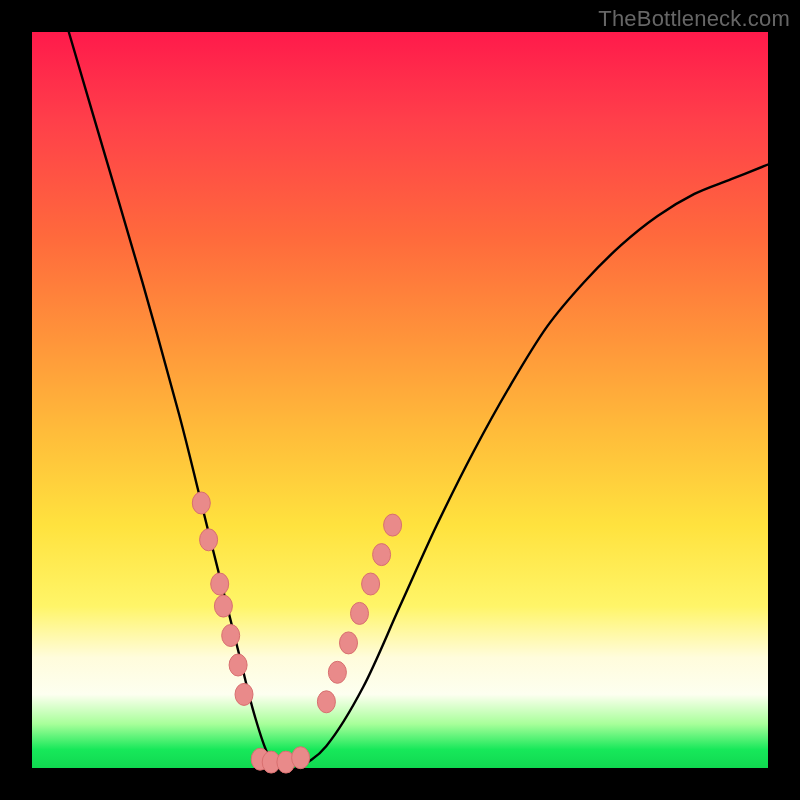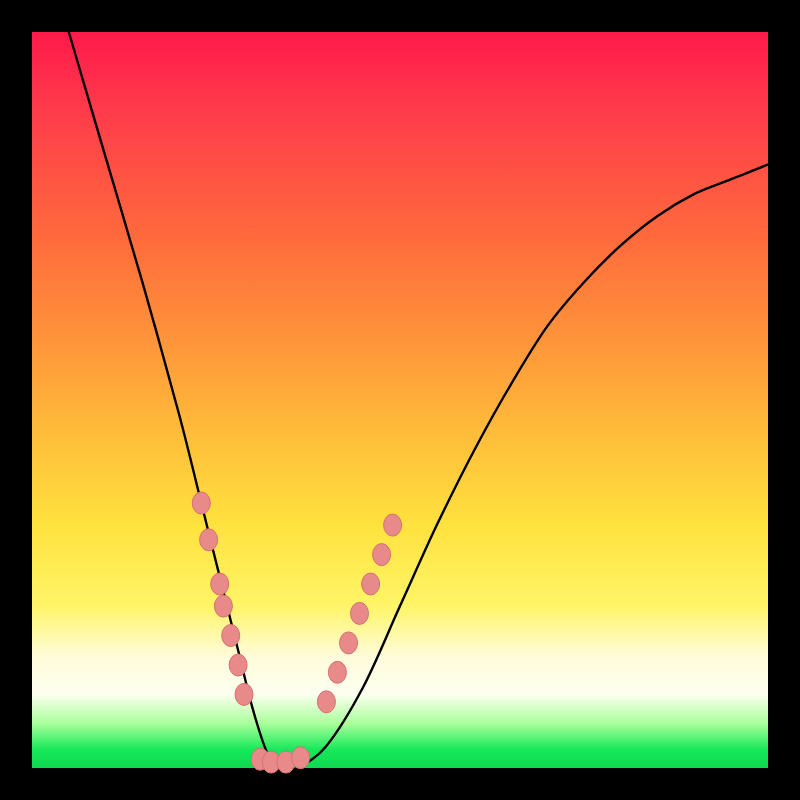--- a/index.html
+++ b/index.html
@@ -55,20 +55,21 @@
     top: 0;
     width: 736px;
     height: 736px;
     overflow: visible;
   }
 </style>
 </head>
 <body>
 
 <div class="frame">
+  <div class="watermark">TheBottleneck.com</div>
 
   <div class="plot-area">
     <svg class="curves" viewBox="0 0 736 736">
       <path id="curve-path" fill="none" stroke-width="2.4" stroke-linecap="round" stroke-linejoin="round" d="M 36.8 0.0 C 42.9 20.9, 61.3 83.4, 73.6 125.1 C 85.9 166.8, 98.1 207.3, 110.4 250.2 C 122.7 293.2, 137.4 345.9, 147.2 382.7 C 157.0 419.5, 161.9 441.6, 169.3 471.0 C 176.6 500.5, 185.2 534.8, 191.4 559.4 C 197.5 583.9, 201.2 598.6, 206.1 618.2 C 211.0 637.9, 215.9 659.9, 220.8 677.1 C 225.7 694.3, 230.6 711.5, 235.5 721.3 C 240.4 731.1, 245.3 733.5, 250.2 736.0 C 255.1 738.5, 257.6 739.7, 265.0 736.0 C 272.3 732.3, 283.4 727.4, 294.4 713.9 C 305.4 700.4, 318.9 678.3, 331.2 655.0 C 343.5 631.7, 355.7 601.1, 368.0 574.1 C 380.3 547.1, 392.5 518.9, 404.8 493.1 C 417.1 467.4, 429.3 442.8, 441.6 419.5 C 453.9 396.2, 466.1 374.1, 478.4 353.3 C 490.7 332.4, 502.9 311.6, 515.2 294.4 C 527.5 277.2, 539.7 263.7, 552.0 250.2 C 564.3 236.7, 576.5 224.5, 588.8 213.4 C 601.1 202.4, 613.3 192.6, 625.6 184.0 C 637.9 175.4, 650.1 168.1, 662.4 161.9 C 674.7 155.8, 686.9 152.1, 699.2 147.2 C 711.5 142.3, 729.9 134.9, 736.0 132.5" stroke="#000000"></path>
       <g id="marker-group">
           <ellipse cx="169.3" cy="471.0" rx="9" ry="11" fill="#e98a8a" stroke="#d86f6f" stroke-width="1"></ellipse>
           <ellipse cx="176.6" cy="507.8" rx="9" ry="11" fill="#e98a8a" stroke="#d86f6f" stroke-width="1"></ellipse>
           <ellipse cx="187.7" cy="552.0" rx="9" ry="11" fill="#e98a8a" stroke="#d86f6f" stroke-width="1"></ellipse>
           <ellipse cx="191.4" cy="574.1" rx="9" ry="11" fill="#e98a8a" stroke="#d86f6f" stroke-width="1"></ellipse>
           <ellipse cx="198.7" cy="603.5" rx="9" ry="11" fill="#e98a8a" stroke="#d86f6f" stroke-width="1"></ellipse>

